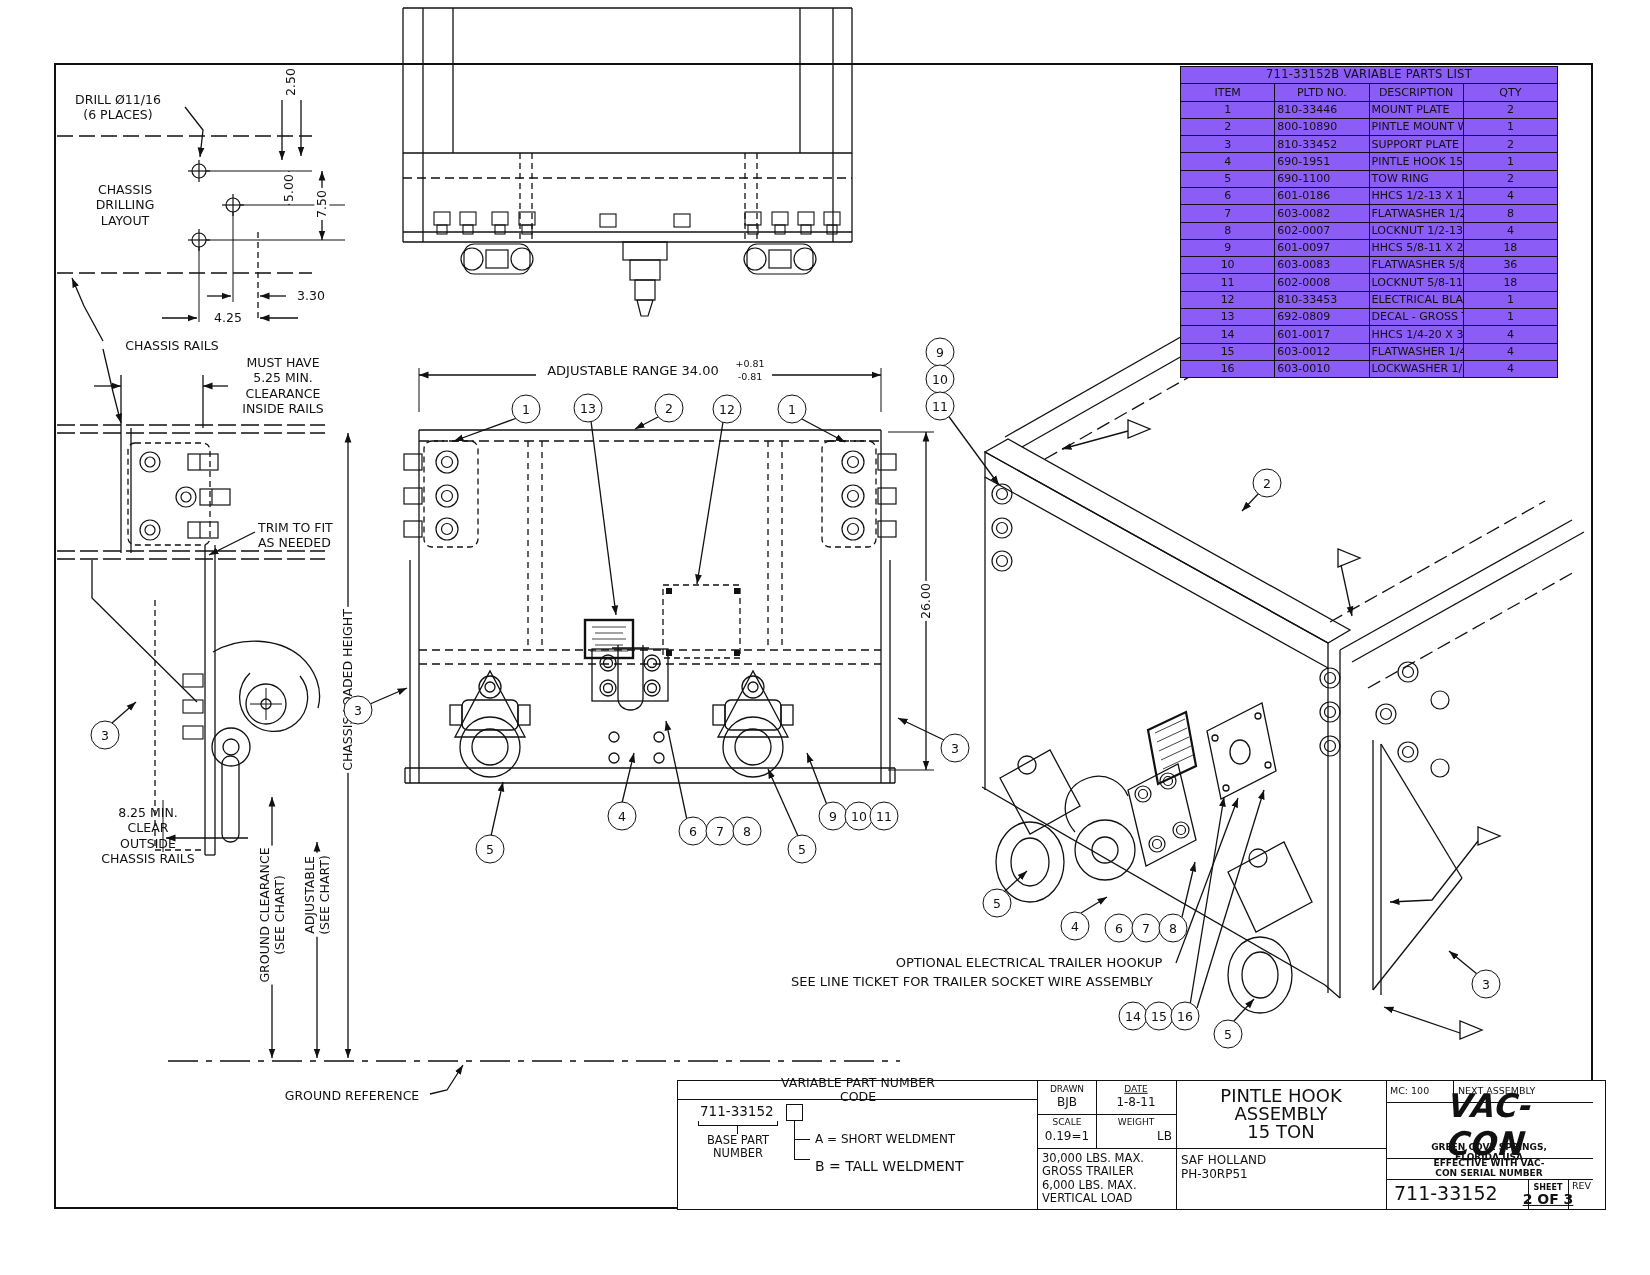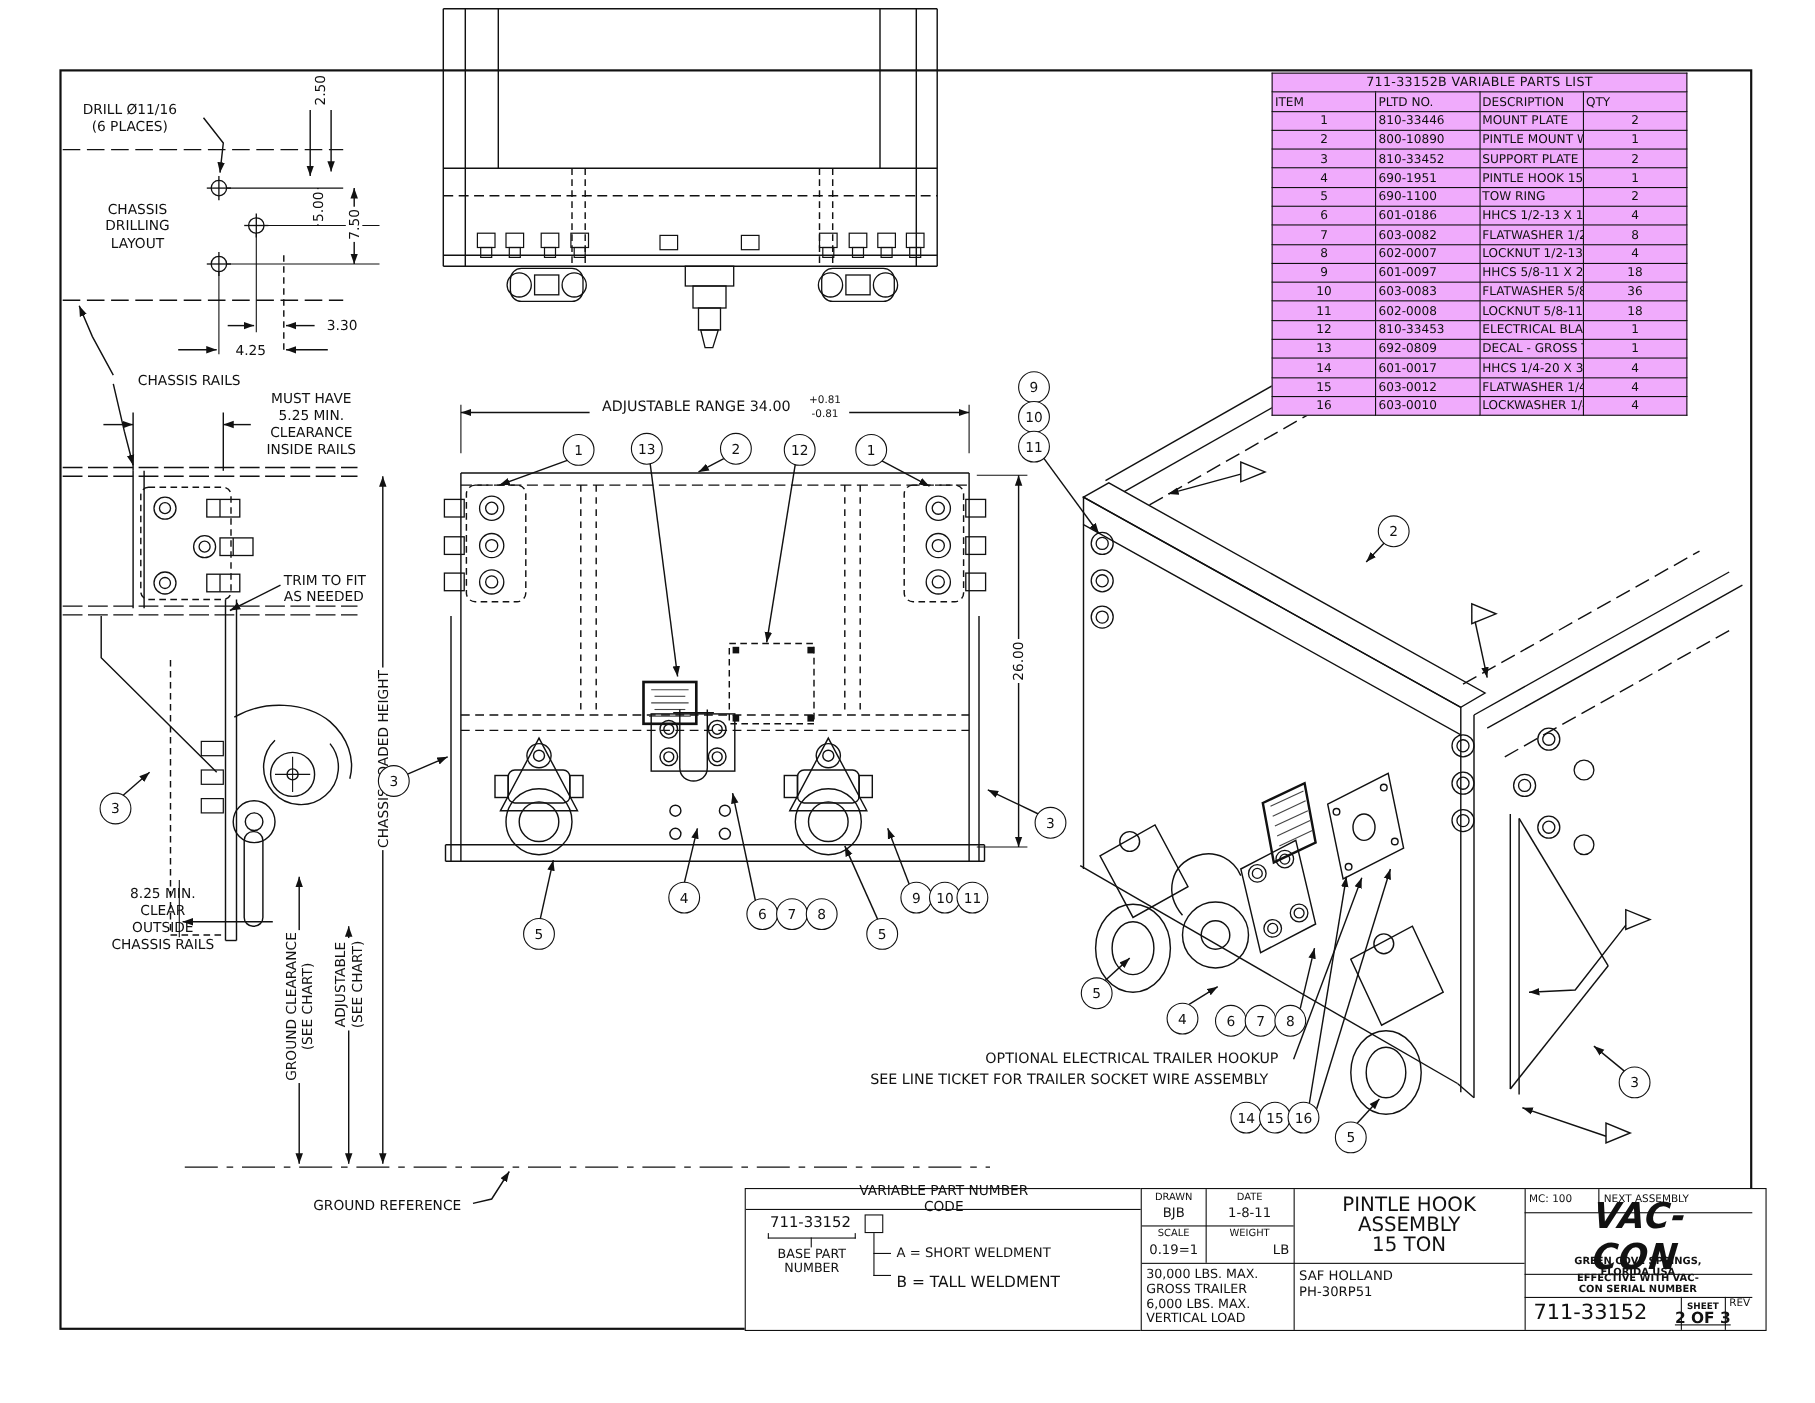--- a/index.html
+++ b/index.html
@@ -6,26 +6,26 @@
   #sheet{position:relative;width:1650px;height:1275px;background:#fff;overflow:hidden;
          font-family:"DejaVu Sans",sans-serif;color:#111;}
   svg{position:absolute;left:0;top:0;z-index:1;}
   #annotations,#balloons{position:absolute;left:0;top:0;width:100%;height:100%;z-index:3;pointer-events:none;}
   .ann{position:absolute;white-space:pre-line;text-align:center;line-height:1.22;font-size:12.5px;color:#111;}
   .ann.bg{background:#fff;padding:0 2px;}
   .balloon{position:absolute;width:27px;height:27px;border:1.6px solid #111;border-radius:50%;
            background:#fff;display:flex;align-items:center;justify-content:center;
            font-size:12.5px;transform:translate(-50%,-50%);z-index:4;}
   
-  #parts-table{position:absolute;left:1156px;top:66px;width:378px;border-collapse:collapse;
-               z-index:3;background:#f0abfc;table-layout:fixed;}
+  #parts-table{position:absolute;left:1180px;top:66px;width:378px;border-collapse:collapse;
+               z-index:3;background:#8b5cf6;table-layout:fixed;}
   #parts-table th,#parts-table td{border:1.2px solid #111;font-weight:normal;font-size:11px;
                line-height:13.5px;padding:1.4px 2px;overflow:hidden;white-space:nowrap;}
   #parts-table .tbl-title{text-align:center;font-size:11.5px;letter-spacing:.3px;}
-  #parts-table th{text-align:left;}
+  #parts-table th{text-align:center;}
   #parts-table td:nth-child(1){width:28px;text-align:center;}
   #parts-table td:nth-child(2){width:82px;}
   #parts-table td:nth-child(3){width:229px;}
   #parts-table td:nth-child(4){width:33px;text-align:center;}
   
   .boxed{position:absolute;border:1.6px solid #111;background:#fff;z-index:3;}
   .cellline{position:absolute;background:#111;}
   .tbx{position:absolute;white-space:pre-line;line-height:1.15;color:#111;}
   .ctr{transform:translate(-50%,-50%);text-align:center;}
   .lft{transform:translate(0,-50%);text-align:left;}
@@ -641,21 +641,21 @@
 </div>
 
 <div class="boxed" style="left:1037px;top:1080px;width:555px;height:128px;padding-left:12px;">
   <div class="cellline" style="left:58px;top:0;width:1.2px;height:67px;"></div>
   <div class="cellline" style="left:138px;top:0;width:1.2px;height:128px;"></div>
   <div class="cellline" style="left:348px;top:0;width:1.2px;height:128px;"></div>
   <div class="cellline" style="left:0;top:33px;width:138px;height:1.2px;"></div>
   <div class="cellline" style="left:0;top:67px;width:348px;height:1.2px;"></div>
   <div class="tbx ctr" style="left:29px;top:8px;font-size:9px;">DRAWN</div>
   <div class="tbx ctr" style="left:29px;top:22px;font-size:12px;">BJB</div>
-  <div class="tbx ctr" style="left:98px;top:8px;font-size:9px;">DATE</div>
+  <div class="tbx ctr" style="left:98px;top:8px;font-size:9px;text-decoration:underline;">DATE</div>
   <div class="tbx ctr" style="left:98px;top:22px;font-size:12px;">1-8-11</div>
   <div class="tbx ctr" style="left:29px;top:41px;font-size:9px;">SCALE</div>
   <div class="tbx ctr" style="left:29px;top:56px;font-size:12px;">0.19=1</div>
   <div class="tbx ctr" style="left:98px;top:41px;font-size:9px;">WEIGHT</div>
   <div class="tbx rgt" style="left:134px;top:56px;font-size:12px;">LB</div>
   <div class="tbx" style="left:4px;top:71px;font-size:11.5px;line-height:13.4px;white-space:pre-line;">30,000 LBS. MAX.
 GROSS TRAILER
 6,000 LBS. MAX.
 VERTICAL LOAD</div>
   <div class="tbx" style="left:143px;top:72px;font-size:12px;line-height:14px;white-space:pre-line;">SAF HOLLAND

